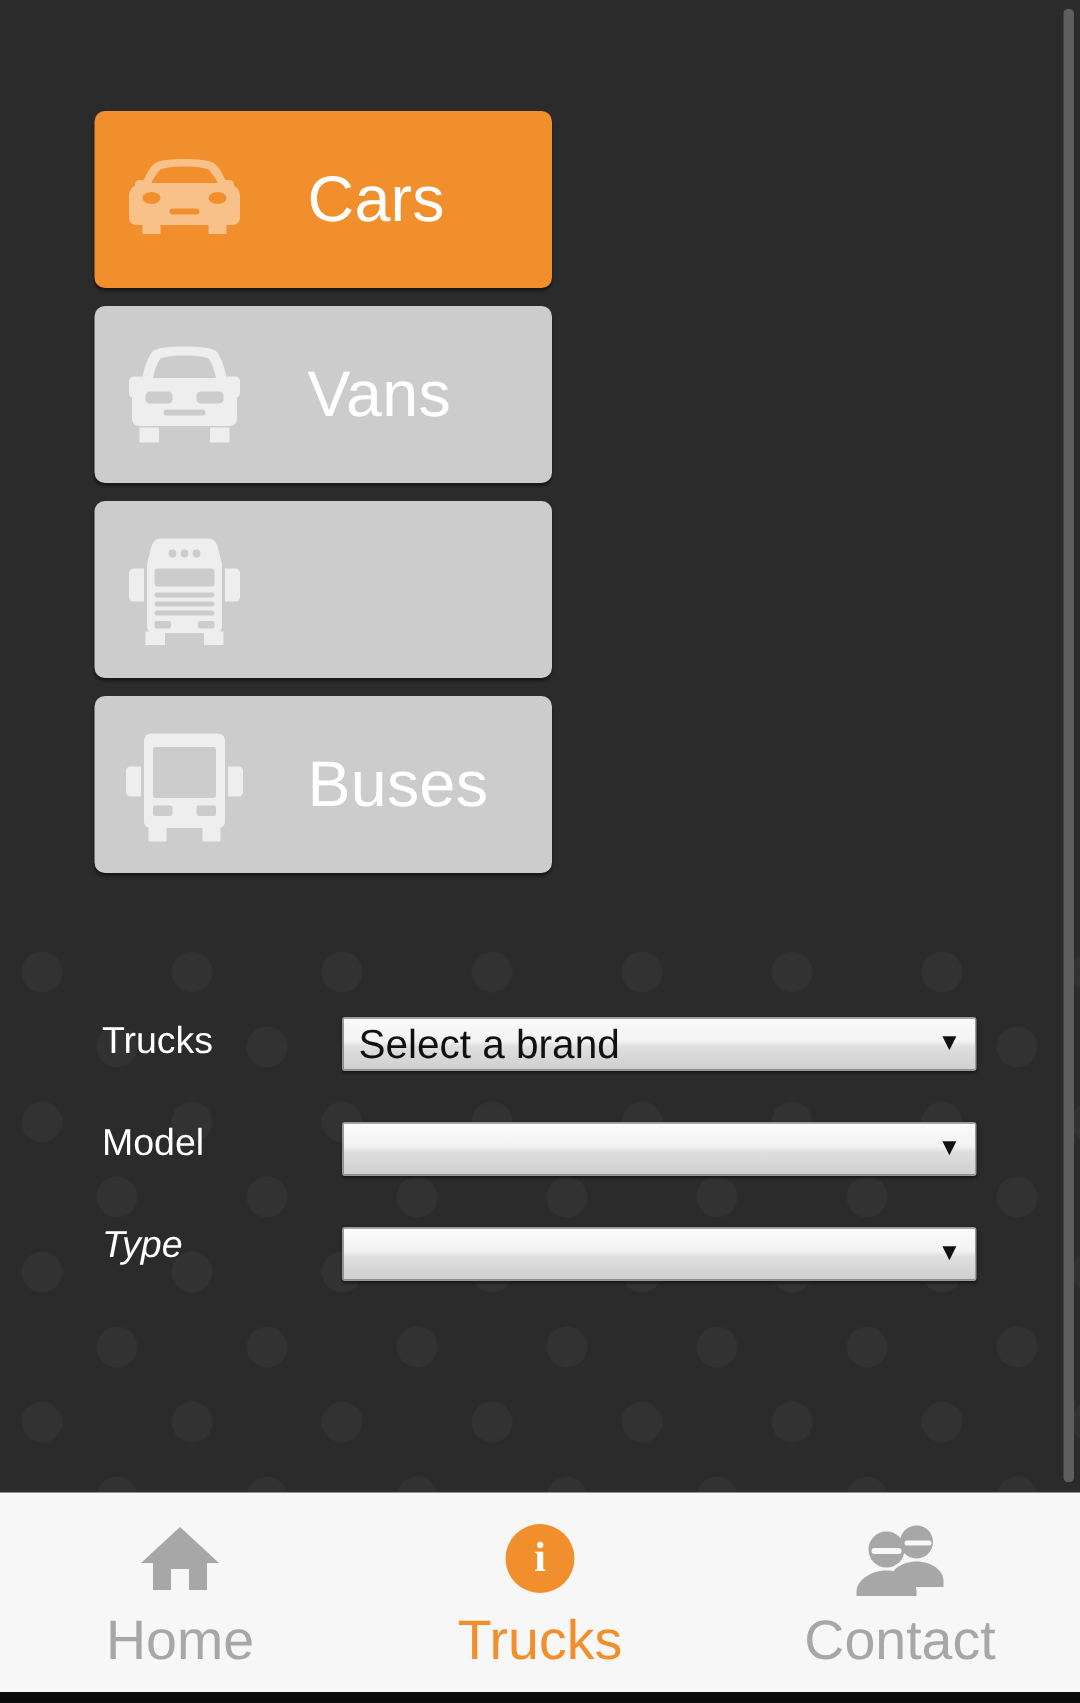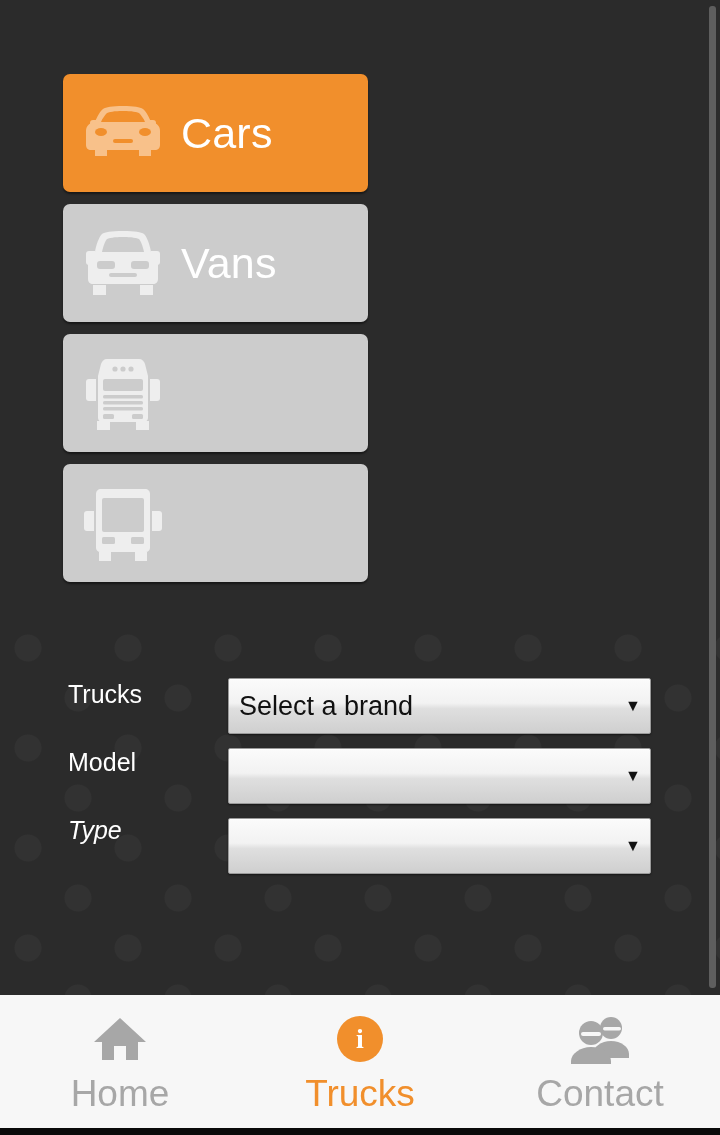--- a/index.html
+++ b/index.html
@@ -54,20 +54,21 @@
     position: relative;
     display: flex;
     align-items: center;
     height: 118px;
     margin-bottom: 12px;
     border-radius: 7px;
     background: #cccccc;
     box-shadow: 0 2px 2px rgba(0,0,0,0.45);
     overflow: hidden;
     cursor: pointer;
+    gap: 24px;
   }
   .cat-btn.active {
     background: #f18f2c;
   }
   .cat-icon {
     width: 100px;
     min-width: 100px;
     height: 100px;
     display: flex;
     align-items: center;
@@ -101,21 +102,21 @@
     position: absolute;
     left: 68px;
     color: #ffffff;
     font-size: 25px;
     line-height: 1;
   }
   .select-box {
     position: absolute;
     left: 228px;
     width: 423px;
-    height: 56px;
+    height: 36px;
     border: 1px solid #9a9a9a;
     border-radius: 2px;
     background: linear-gradient(to bottom, #fbfbfb 0%, #f2f2f2 45%, #dfdfdf 55%, #cfcfcf 100%);
     box-shadow: 0 1px 2px rgba(0,0,0,0.5), inset 0 1px 0 #ffffff;
     display: flex;
     align-items: center;
     cursor: pointer;
     box-sizing: border-box;
   }
   .select-value {
@@ -305,20 +306,21 @@
               <path d="M22 69 h12 v9 h-12 z"></path>
               <path d="M58 69 h12 v9 h-12 z"></path>
             </g>
             <g fill="#cccccc">
               <rect x="25" y="15" width="42" height="34" rx="2"></rect>
               <rect x="25" y="54" width="13" height="7" rx="1.5"></rect>
               <rect x="54" y="54" width="13" height="7" rx="1.5"></rect>
             </g>
           </svg>
         </span>
+        <span class="cat-label">Buses</span>
       </div>
 
     </div>
 
     <div class="form-area">
 
       <div class="form-row" id="row-brand">
         <span class="form-label">Trucks</span>
         <div class="select-box">
           <span class="select-value">Select a brand</span>

